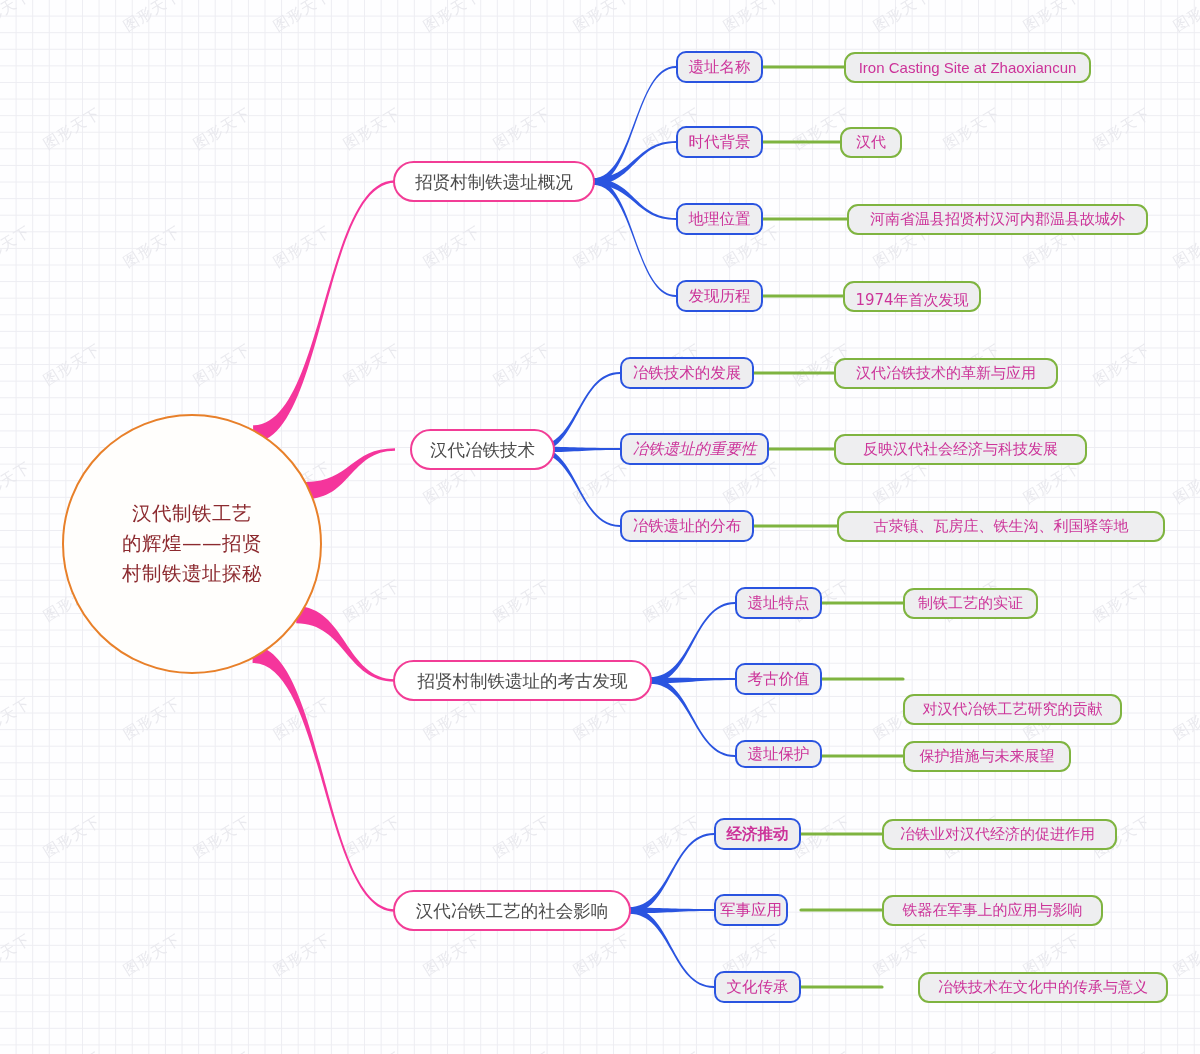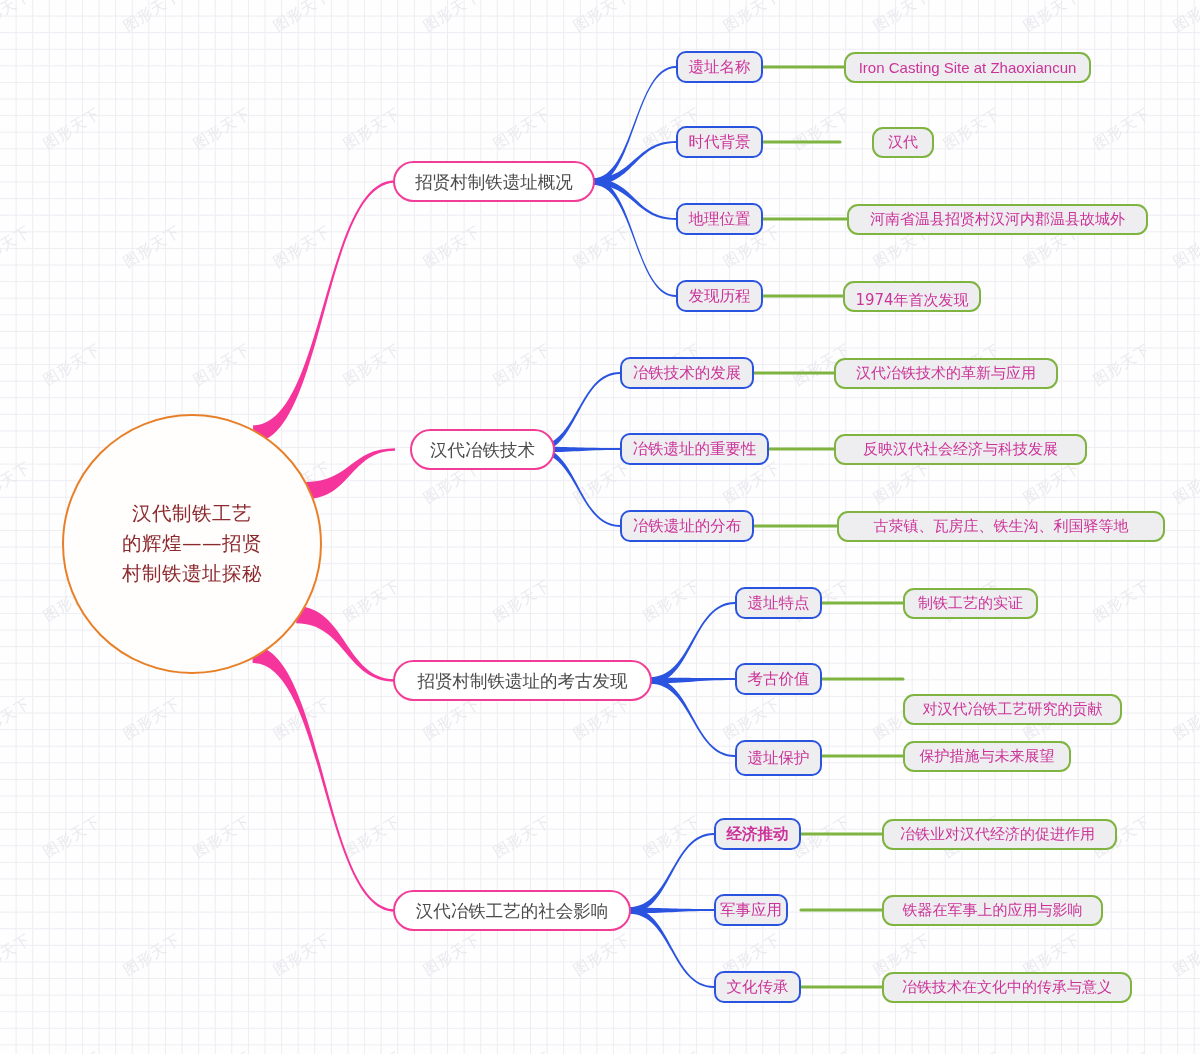--- a/index.html
+++ b/index.html
@@ -259,42 +259,42 @@
       </div>
       <div class="node lv2" style="left: 676px; top: 51px; width: 87px; height: 32px;">
         <span>遗址名称</span>
       </div>
       <div class="node lv3 latin" style="left: 844px; top: 51.5px; width: 247px; height: 31px;">
         <span>Iron Casting Site at Zhaoxiancun</span>
       </div>
       <div class="node lv2" style="left: 676px; top: 126px; width: 87px; height: 32px;">
         <span>时代背景</span>
       </div>
-      <div class="node lv3" style="left: 872px; top: 126.5px; width: 62px; height: 31px;">
+      <div class="node lv3" style="left: 840px; top: 126.5px; width: 62px; height: 31px;">
         <span>汉代</span>
       </div>
       <div class="node lv2" style="left: 676px; top: 203px; width: 87px; height: 32px;">
         <span>地理位置</span>
       </div>
       <div class="node lv3" style="left: 847px; top: 203.5px; width: 301px; height: 31px;">
         <span>河南省温县招贤村汉河内郡温县故城外</span>
       </div>
       <div class="node lv2" style="left: 676px; top: 280px; width: 87px; height: 32px;">
         <span>发现历程</span>
       </div>
       <div class="node lv3" style="left: 843px; top: 280.5px; width: 138px; height: 31px; align-items: flex-end;">
         <span>1974年首次发现</span>
       </div>
       <div class="node lv2" style="left: 620px; top: 357px; width: 134px; height: 32px;">
         <span>冶铁技术的发展</span>
       </div>
       <div class="node lv3" style="left: 834px; top: 357.5px; width: 224px; height: 31px;">
         <span>汉代冶铁技术的革新与应用</span>
       </div>
-      <div class="node lv2" style="left: 620px; top: 433px; width: 149px; height: 32px;">
+      <div class="node lv2" style="left: 620px; top: 433px; width: 149px; height: 32px; font-style: italic;">
         <span>冶铁遗址的重要性</span>
       </div>
       <div class="node lv3" style="left: 834px; top: 433.5px; width: 253px; height: 31px;">
         <span>反映汉代社会经济与科技发展</span>
       </div>
       <div class="node lv2" style="left: 620px; top: 510px; width: 134px; height: 32px;">
         <span>冶铁遗址的分布</span>
       </div>
       <div class="node lv3" style="left: 837px; top: 510.5px; width: 328px; height: 31px;">
         <span>古荥镇、瓦房庄、铁生沟、利国驿等地</span>
@@ -304,39 +304,39 @@
       </div>
       <div class="node lv3" style="left: 903px; top: 587.5px; width: 135px; height: 31px;">
         <span>制铁工艺的实证</span>
       </div>
       <div class="node lv2" style="left: 735px; top: 663px; width: 87px; height: 32px;">
         <span>考古价值</span>
       </div>
       <div class="node lv3" style="left: 903px; top: 663.5px; width: 219px; height: 31px; margin-top: 30px;">
         <span>对汉代冶铁工艺研究的贡献</span>
       </div>
-      <div class="node lv2" style="left: 735px; top: 740px; width: 87px; height: 36px;">
+      <div class="node lv2" style="left: 735px; top: 740px; width: 87px; height: 28px;">
         <span>遗址保护</span>
       </div>
       <div class="node lv3" style="left: 903px; top: 740.5px; width: 168px; height: 31px;">
         <span>保护措施与未来展望</span>
       </div>
       <div class="node lv2" style="left: 714px; top: 818px; width: 87px; height: 32px; font-weight: bold;">
         <span>经济推动</span>
       </div>
       <div class="node lv3" style="left: 882px; top: 818.5px; width: 235px; height: 31px; padding-left: 7px;">
         <span>冶铁业对汉代经济的促进作用</span>
       </div>
       <div class="node lv2" style="left: 714px; top: 894px; width: 74px; height: 32px;">
         <span>军事应用</span>
       </div>
       <div class="node lv3" style="left: 882px; top: 894.5px; width: 221px; height: 31px;">
         <span>铁器在军事上的应用与影响</span>
       </div>
       <div class="node lv2" style="left: 714px; top: 971px; width: 87px; height: 32px;">
         <span>文化传承</span>
       </div>
-      <div class="node lv3" style="left: 882px; top: 971.5px; width: 250px; height: 31px; text-align: center;">
+      <div class="node lv3" style="left: 918px; top: 971.5px; width: 250px; height: 31px; text-align: center;">
         <span>冶铁技术在文化中的传承与意义</span>
       </div>
     </div>
 
 </div>
 
 </body></html>

